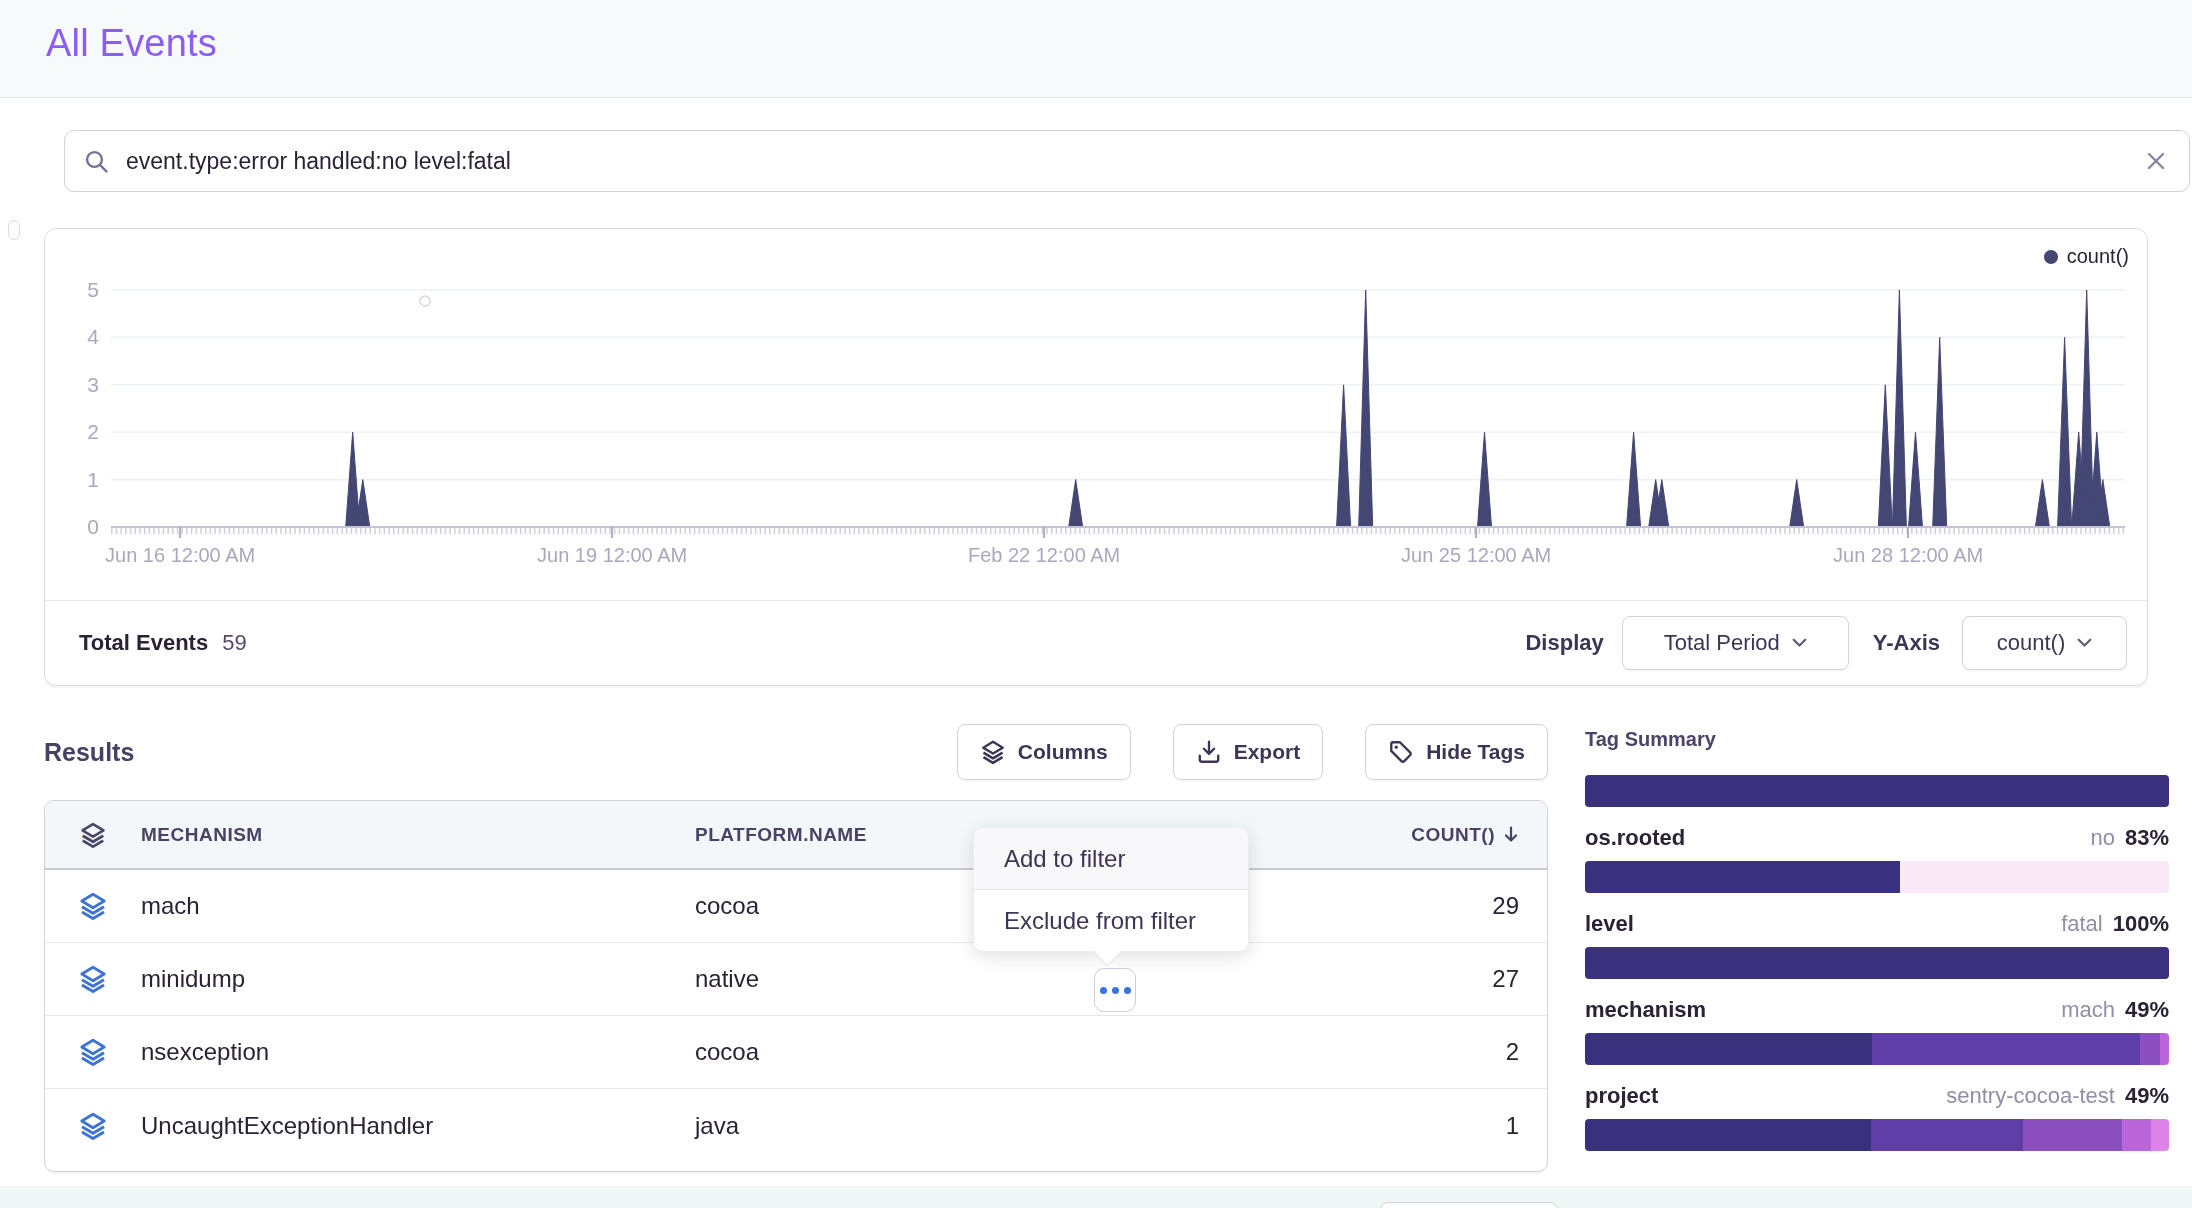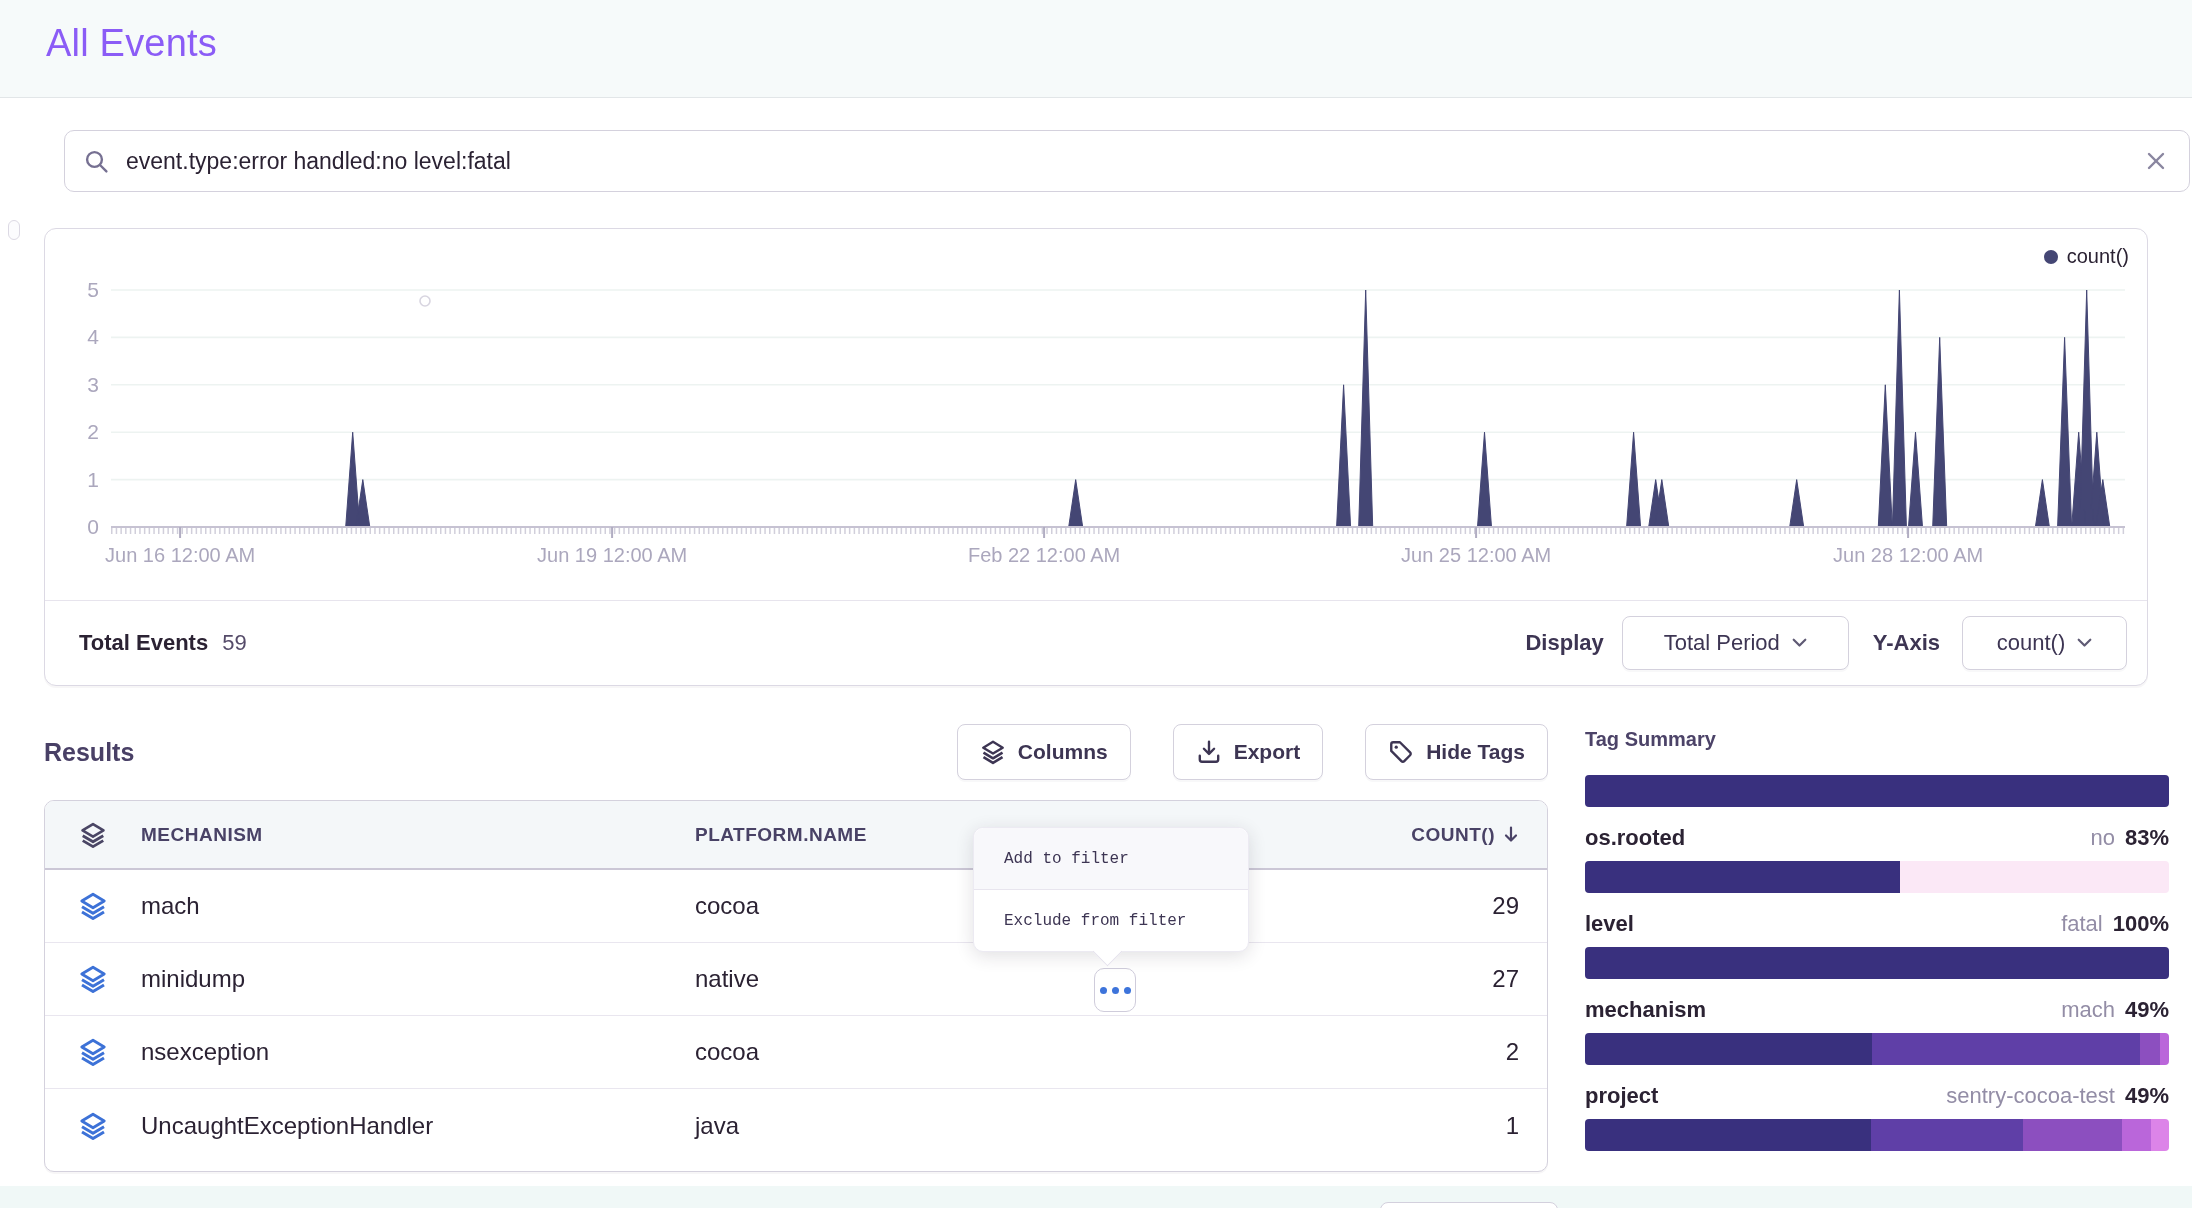--- a/index.html
+++ b/index.html
@@ -69,21 +69,21 @@
 
   
   .ellipsis-btn{position:absolute;left:1049px;top:167px;width:40px;height:42px;background:#fff;
                 border:1px solid #cfccdb;border-radius:10px;display:flex;align-items:center;justify-content:center;
                 gap:5px;cursor:pointer;z-index:20;}
   .ellipsis-btn i{width:7px;height:7px;border-radius:50%;background:#3d74db;display:block;}
 
   
   .context-menu{position:absolute;left:973px;top:827px;width:274px;background:#fff;border:1px solid #eceaf2;
                 border-radius:10px;box-shadow:0 4px 18px rgba(43,34,51,.14);z-index:30;}
-  .menu-item{height:61px;display:flex;align-items:center;padding-left:30px;font-size:16px;color:#3d3553;cursor:pointer;font-family:Liberation Mono, monospace;}
+  .menu-item{height:61px;display:flex;align-items:center;padding-left:30px;font-size:24px;color:#3d3553;cursor:pointer;}
   .menu-item.first{background:#f8f8fb;border-radius:10px 10px 0 0;}
   .menu-divider{height:1px;background:#e8e5ee;}
   .menu-arrow{position:absolute;left:123px;bottom:-11px;width:20px;height:20px;background:#fff;
               transform:rotate(45deg);border-right:1px solid #e4e1ec;border-bottom:1px solid #e4e1ec;}
 
   
   .tag-summary{position:absolute;left:1585px;top:728px;width:584px;}
   .tag-heading{font-size:20px;font-weight:600;color:#4c4368;margin-bottom:24px;}
   .tag-item{margin-bottom:18px;}
   .tag-label-row{display:flex;justify-content:space-between;align-items:baseline;margin-bottom:10px;}

